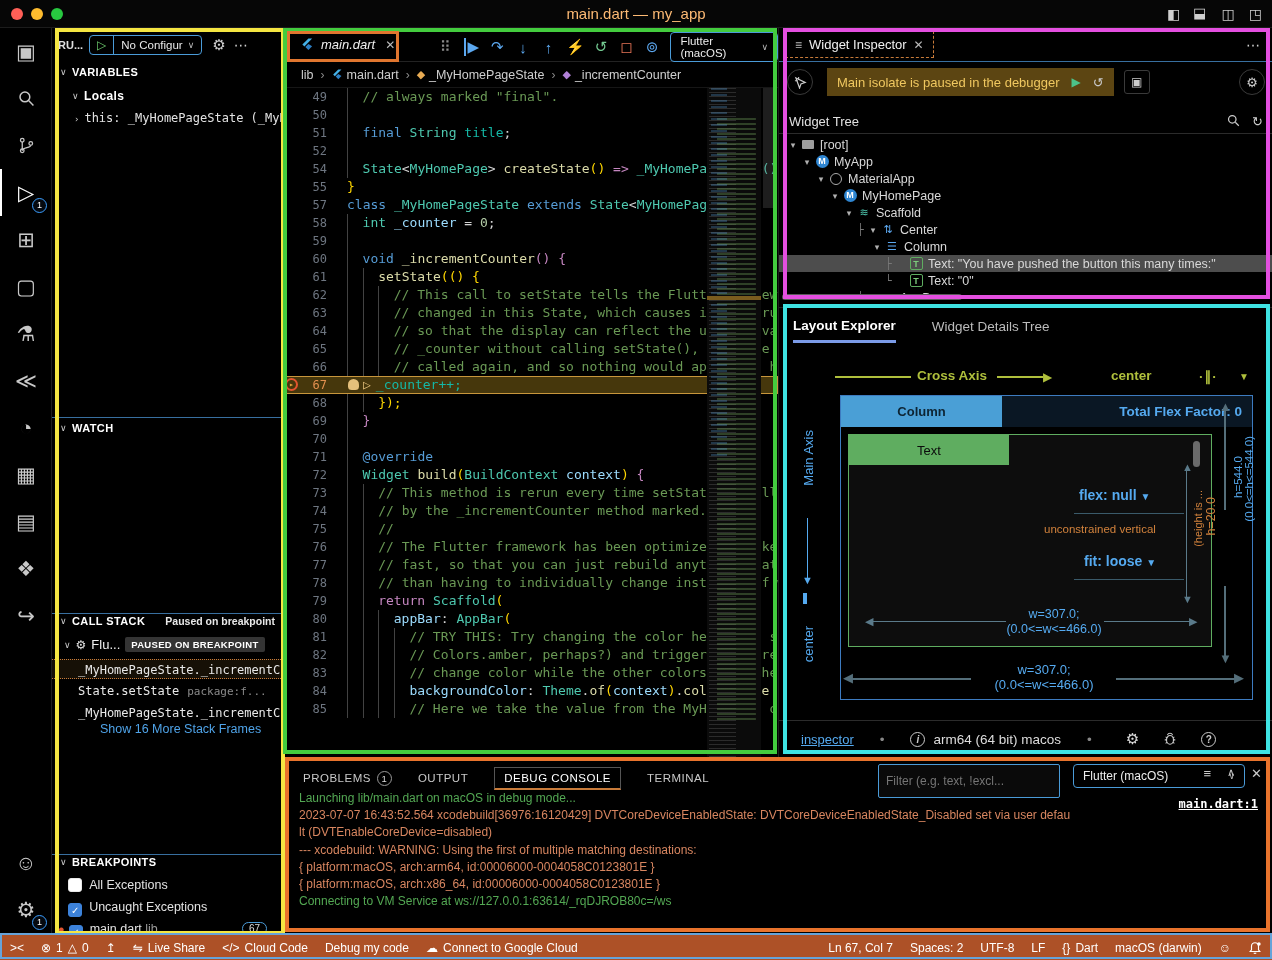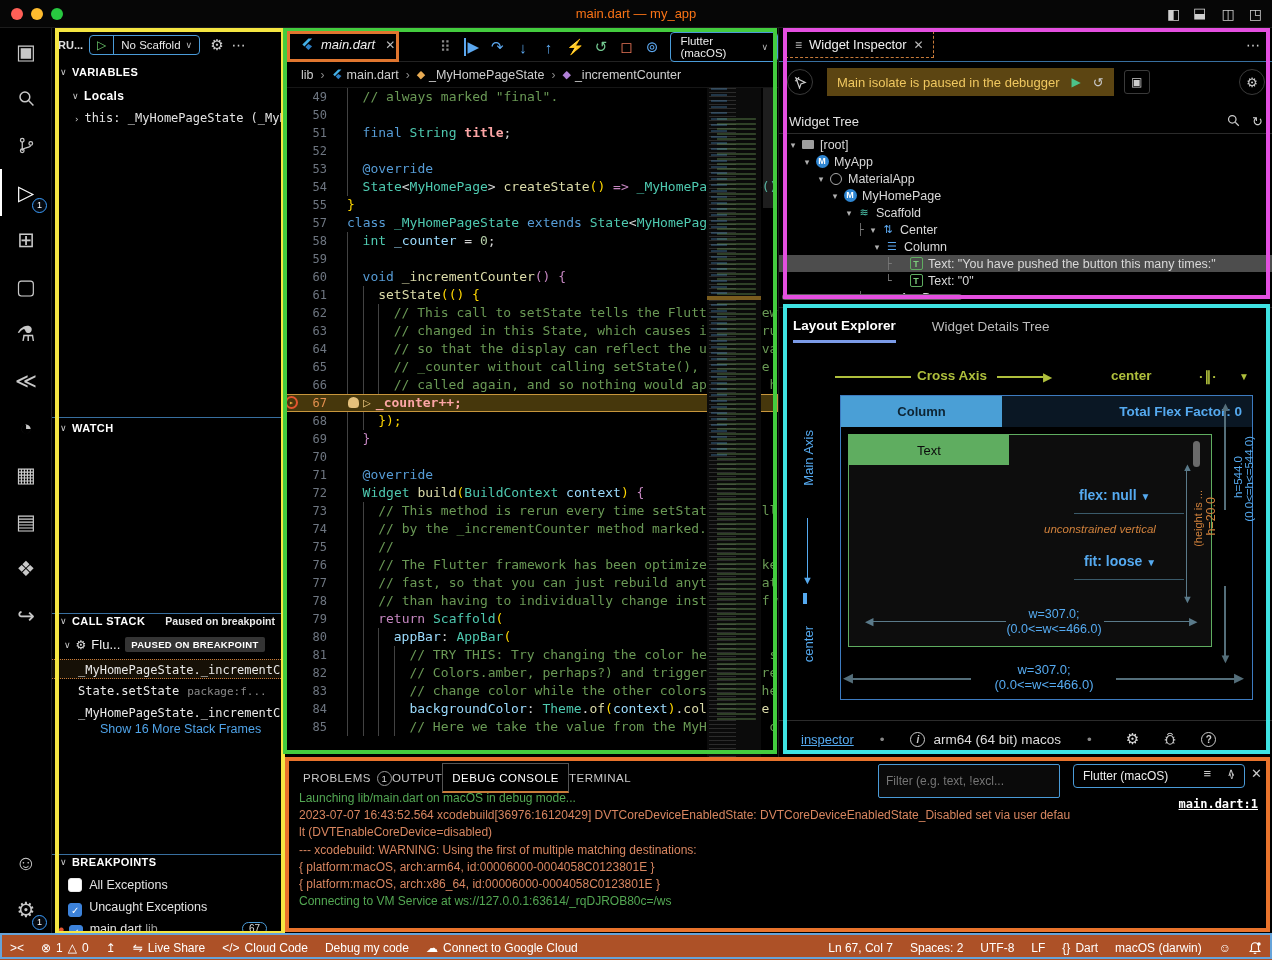--- a/index.html
+++ b/index.html
@@ -4,21 +4,21 @@
 <style>
   *{margin:0;padding:0;box-sizing:border-box}
   html,body{width:1272px;height:960px;overflow:hidden}
   body{background:#000;font-family:"Liberation Sans",sans-serif;color:#d4d4d4;position:relative;font-size:13px}
   .mono{font-family:"DejaVu Sans Mono",monospace}
 
   
   #titlebar{position:absolute;left:0;top:0;width:1272px;height:28px;background:#060606;border-bottom:1px solid #1c1c1c;display:flex;align-items:center}
   .tlights{display:flex;gap:8px;margin-left:11px}
   .tlight{width:12px;height:12px;border-radius:50%}
-  #title-text{position:absolute;left:0;right:0;text-align:center;color:#f97316;font-size:13px}
+  #title-text{position:absolute;left:0;right:0;text-align:center;color:#fdba74;font-size:15px}
   .winicons{position:absolute;right:10px;top:0;height:28px;display:flex;align-items:center;gap:14px;color:#cfcfcf;font-size:14px}
   .winicons .rot90{display:inline-block;transform:rotate(90deg)}
 
   
   #activitybar{position:absolute;left:0;top:28px;width:52px;height:907px;background:#000;border-right:1px solid #1e1e1e}
   .act-item{position:relative;width:52px;height:47px;display:flex;align-items:center;justify-content:center;color:#c8c8c8;font-size:21px}
   .act-item.active{color:#fff;box-shadow:inset 2px 0 0 #fff}
   .act-badge{position:absolute;right:5px;bottom:3px;min-width:15px;height:15px;border-radius:50%;border:1.5px solid #3b9eff;background:#05090f;color:#fff;font-size:9px;line-height:12px;text-align:center;font-family:"Liberation Sans",sans-serif}
   #act-bottom{position:absolute;bottom:2px;left:0;width:52px}
 
@@ -62,21 +62,21 @@
   #breadcrumbs{position:absolute;left:0;top:34px;width:495px;height:26px;display:flex;align-items:center;gap:7px;padding-left:18px;font-size:12.5px;color:#cfcfcf;border-bottom:1px solid #161616}
   .bc-sep{color:#8a8a8a;font-size:12px}
   .bc-ico-class{color:#e8ab53;font-size:11px}
   .bc-ico-method{color:#b180d7;font-size:11px}
   #codearea{position:absolute;left:0;top:60px;width:495px;height:669px;overflow:hidden;font-family:"DejaVu Sans Mono",monospace;font-size:13px}
   .crow{height:18px;line-height:18px;white-space:pre;position:relative}
   .ln{display:inline-block;width:44px;text-align:right;margin-right:20px;color:#6e7681;font-size:12px}
   .iu{display:inline-block;width:15.6px;height:18px;vertical-align:top;box-shadow:inset 1px 0 0 rgba(255,255,255,.26)}
   .tk-c{color:#6a9955}.tk-k{color:#569cd6}.tk-t{color:#4ec9b0}.tk-f{color:#dcdcaa}
   .tk-v{color:#9cdcfe}.tk-m{color:#c586c0}.tk-g{color:#ffd700}.tk-p{color:#d4d4d4}
-  .tk-n{color:#b5cea8}.tk-w{color:#fca5a5;font-weight:bold}
+  .tk-n{color:#b5cea8}.tk-w{color:#14b8a6;font-weight:normal}
   .crow.cur{background:#46370c;box-shadow:inset 0 0 0 1px #c8963c}
   .crow.cur .ln{color:#e2904f}
   .bp-cur{position:absolute;left:2px;top:2px;width:13px;height:13px;border:2px solid #e3552f;border-radius:50%;color:#e8a33d;font-size:8px;line-height:10px;text-align:center}
   .bulb{display:inline-block;width:11px;height:11px;border-radius:50% 50% 35% 35%;background:#e5c07b;margin:0 4px 0 1px;vertical-align:-1px}
   .curarrow{color:#e5c07b;margin-right:5px}
   #minimap{position:absolute;left:424px;top:60px;width:54px;height:669px;background-color:#0b0b0b;background-image:
     repeating-linear-gradient(180deg, rgba(86,156,214,.30) 0 2px, transparent 2px 6px),
     repeating-linear-gradient(180deg, rgba(106,153,85,.38) 0 2px, transparent 2px 5px),
     repeating-linear-gradient(180deg, rgba(212,212,212,.16) 0 1px, transparent 1px 4px);
     background-size:30% 55%,72% 90%,50% 100%;background-position:4px 0,10px 30px,2px 0;background-repeat:no-repeat}
@@ -140,21 +140,21 @@
   .arrhead-thin{position:absolute;color:#5a7a8a;font-size:11px;line-height:9px}
   .lx-wtext{position:absolute;color:#55aaf0;font-size:12.5px;text-align:center;line-height:15px}
   #lx-capsule{position:absolute;left:352px;top:45px;width:7px;height:26px;border-radius:4px;background:#6a6a6a}
   #dt-bar{position:absolute;left:0;top:692px;width:494px;height:37px;border-top:1px solid #2b2b2b;display:flex;align-items:center;color:#ddd;font-size:13.5px}
   #dt-bar .link{color:#55aaf0;text-decoration:underline;margin-left:22px;font-size:13px}
   .dot-sep{color:#888;margin:0 0 0 26px}
   .info-circ{display:inline-flex;width:15px;height:15px;border:1.5px solid #ccc;border-radius:50%;align-items:center;justify-content:center;font-size:10px;color:#ccc;font-style:italic;font-weight:bold}
 
   
   #bottompanel{position:absolute;left:283px;top:757px;width:989px;height:178px;background:#000;overflow:hidden}
-  #bp-tabs{position:absolute;left:0;top:6px;width:989px;height:30px;display:flex;padding-left:20px;font-size:11.5px;letter-spacing:.5px;color:#c9c9c9}
+  #bp-tabs{position:absolute;left:0;top:6px;width:989px;height:30px;display:flex;align-items:center;gap:26px;padding-left:20px;font-size:11.5px;letter-spacing:.5px;color:#c9c9c9}
   .bp-tab{display:flex;align-items:center;gap:6px}
   .num-circ{display:inline-flex;width:15px;height:15px;border:1px solid #999;border-radius:50%;align-items:center;justify-content:center;font-size:9.5px;color:#ddd}
   #bp-tab-active{color:#fff;border:1px solid #555;padding:4px 9px;border-bottom:2px solid #c87b3a}
   #bp-filter{position:absolute;left:595px;top:7px;width:182px;height:24px;border:1px solid #4a9bd8;border-radius:2px;background:#0a0a0a;color:#9a9a9a;font-size:12px;padding:16px 7px;font-family:"Liberation Sans",sans-serif}
   #bp-device{position:absolute;left:790px;top:7px;width:172px;height:24px;border:1px solid #4a9bd8;border-radius:4px;display:flex;align-items:center;justify-content:space-between;padding:0 9px;font-size:12px;color:#ececec}
   .bp-icons{position:absolute;right:10px;top:9px;display:flex;gap:16px;color:#ccc;font-size:13px}
   #console{position:absolute;left:16px;top:33px;width:960px;font-family:Liberation Sans, sans-serif;font-size:12px;line-height:17.2px;white-space:pre-wrap}
   .con-green{color:#53a853}
   .con-red{color:#d88660}
   #con-link{position:absolute;right:14px;top:40px;color:#fff;font-weight:bold;text-decoration:underline;font-family:"DejaVu Sans Mono",monospace;font-size:12px}
@@ -253,21 +253,21 @@
       </div>
     </div>
 </div>
 
 <div id="sidebar">
   <div class="sb-header">
     <span class="sb-run-label">RU...</span>
     <span class="sb-launch">
       <span class="play">▷</span>
       <span class="cfg">
-          <span>No Scaffold</span>
+          <span>No Configur</span>
           <span class="sb-chev">∨</span>
         </span>
     </span>
     <span class="sb-gear">⚙</span>
     <span class="sb-dots">⋯</span>
   </div>
 
   <div class="sb-row" style="top:38px;left:8px">
     <span class="sec-title">
         <span class="sec-chev">∨</span>
@@ -378,21 +378,20 @@
       <span style="display: inline-flex; align-items: center; gap: 4px;">
         <span class="bc-ico-method">◆</span>
         <span>_incrementCounter</span>
       </span>
     </div>
   <div id="codearea">
       <div class="crow"><span class="ln">49</span><span class="iu"></span><span class="tk-c">// always marked "final".</span></div>
       <div class="crow"><span class="ln">50</span><span class="iu"></span></div>
       <div class="crow"><span class="ln">51</span><span class="iu"></span><span class="tk-k">final</span><span class="tk-p"> </span><span class="tk-t">String</span><span class="tk-p"> </span><span class="tk-w">title</span><span class="tk-p">;</span></div>
       <div class="crow"><span class="ln">52</span><span class="iu"></span></div>
-      <div class="crow"><span class="ln">53</span><span class="iu"></span><span class="tk-k">@override</span></div>
       <div class="crow"><span class="ln">54</span><span class="iu"></span><span class="tk-t">State</span><span class="tk-p">&lt;</span><span class="tk-t">MyHomePage</span><span class="tk-p">&gt; </span><span class="tk-f">createState</span><span class="tk-g">()</span><span class="tk-p"> </span><span class="tk-m">=&gt;</span><span class="tk-p"> </span><span class="tk-t">_MyHomePageState()</span></div>
       <div class="crow"><span class="ln">55</span><span class="tk-g">}</span></div>
       <div class="crow"><span class="ln">57</span><span class="tk-k">class</span><span class="tk-p"> </span><span class="tk-t">_MyHomePageState</span><span class="tk-p"> </span><span class="tk-k">extends</span><span class="tk-p"> </span><span class="tk-t">State</span><span class="tk-p">&lt;</span><span class="tk-t">MyHomePage</span><span class="tk-p">&gt; {</span></div>
       <div class="crow"><span class="ln">58</span><span class="iu"></span><span class="tk-t">int</span><span class="tk-p"> </span><span class="tk-v">_counter</span><span class="tk-p"> = </span><span class="tk-n">0</span><span class="tk-p">;</span></div>
       <div class="crow"><span class="ln">59</span><span class="iu"></span></div>
       <div class="crow"><span class="ln">60</span><span class="iu"></span><span class="tk-k">void</span><span class="tk-p"> </span><span class="tk-f">_incrementCounter</span><span class="tk-m">()</span><span class="tk-p"> </span><span class="tk-m">{</span></div>
       <div class="crow"><span class="ln">61</span><span class="iu"></span><span class="iu"></span><span class="tk-f">setState</span><span class="tk-g">(() {</span></div>
       <div class="crow"><span class="ln">62</span><span class="iu"></span><span class="iu"></span><span class="iu"></span><span class="tk-c">// This call to setState tells the Flutter framework that</span></div>
       <div class="crow"><span class="ln">63</span><span class="iu"></span><span class="iu"></span><span class="iu"></span><span class="tk-c">// changed in this State, which causes it to rerun the bui</span></div>
       <div class="crow"><span class="ln">64</span><span class="iu"></span><span class="iu"></span><span class="iu"></span><span class="tk-c">// so that the display can reflect the updated values. If</span></div>
@@ -557,21 +556,21 @@
   <span class="vtext lx-label" style="position:absolute;left:22px;top:598px;font-size:13px">center</span>
 
   <div id="lx-container">
     <div id="lx-colhdr">Column</div>
     <div id="lx-colhdr-rest">Total Flex Factor: 0</div>
 
     <div id="lx-textbox">
       <div id="lx-texthdr">Text</div>
       <span class="lx-flex" style="position:absolute;left:230px;top:52px"><span>flex: null</span> <span style="font-size:10px">▼</span></span>
       <span class="lx-hr" style="left:225px;top:78px;width:110px"></span>
-      <span class="lx-orange" style="position:absolute;left:195px;top:88px;font-style:italic;font-size:11.5px">unconstrained vertical</span>
+      <span class="lx-orange" style="position:absolute;left:195px;top:88px;font-size:11.5px">unconstrained vertical</span>
       <span class="lx-flex" style="position:absolute;left:235px;top:118px"><span>fit: loose</span> <span style="font-size:10px">▼</span></span>
       <span class="lx-hr" style="left:225px;top:144px;width:110px"></span>
 
       <span class="varrow-thin" style="left:337px;top:33px;height:130px"></span>
       <span class="arrhead-thin" style="left:333px;top:28px">▲</span>
       <span class="arrhead-thin" style="left:333px;top:160px">▼</span>
       <span class="vtext lx-orange" style="position:absolute;left:343px;top:55px;font-size:11px">(height is ...</span>
       <span class="vtext lx-orange" style="position:absolute;left:355px;top:62px;font-size:12.5px">h=20.0</span>
 
       <span class="harrow-thin" style="left:22px;top:186px;width:135px"></span>

